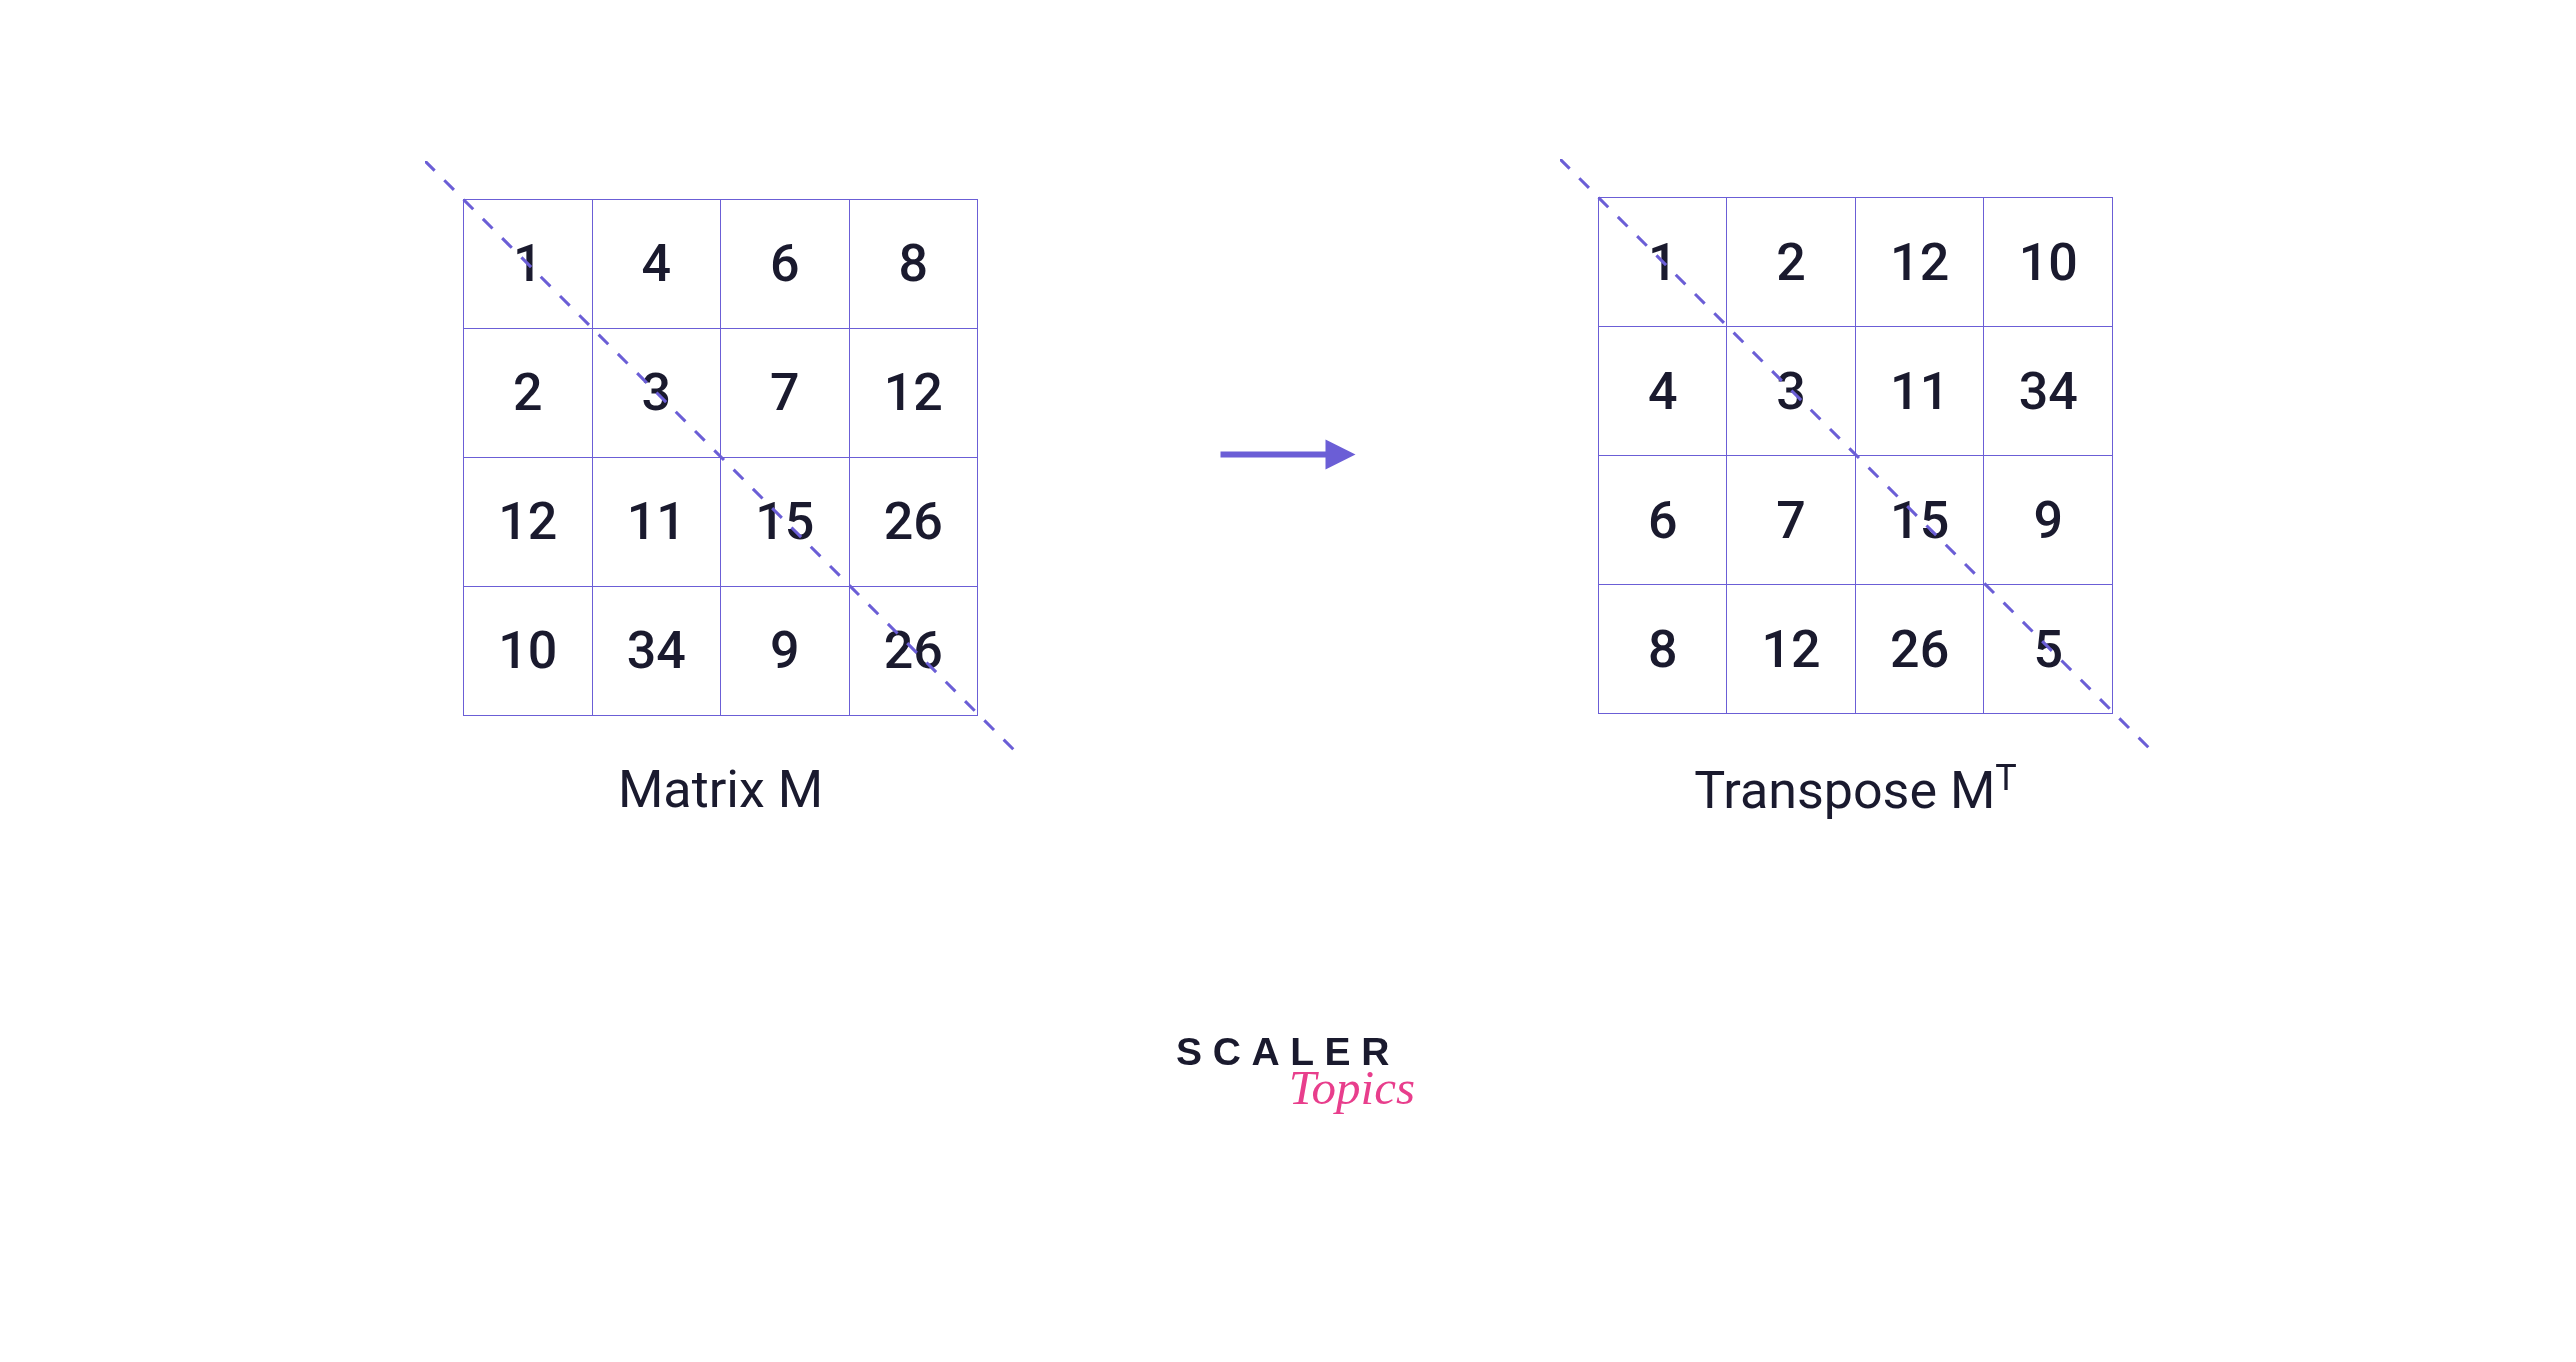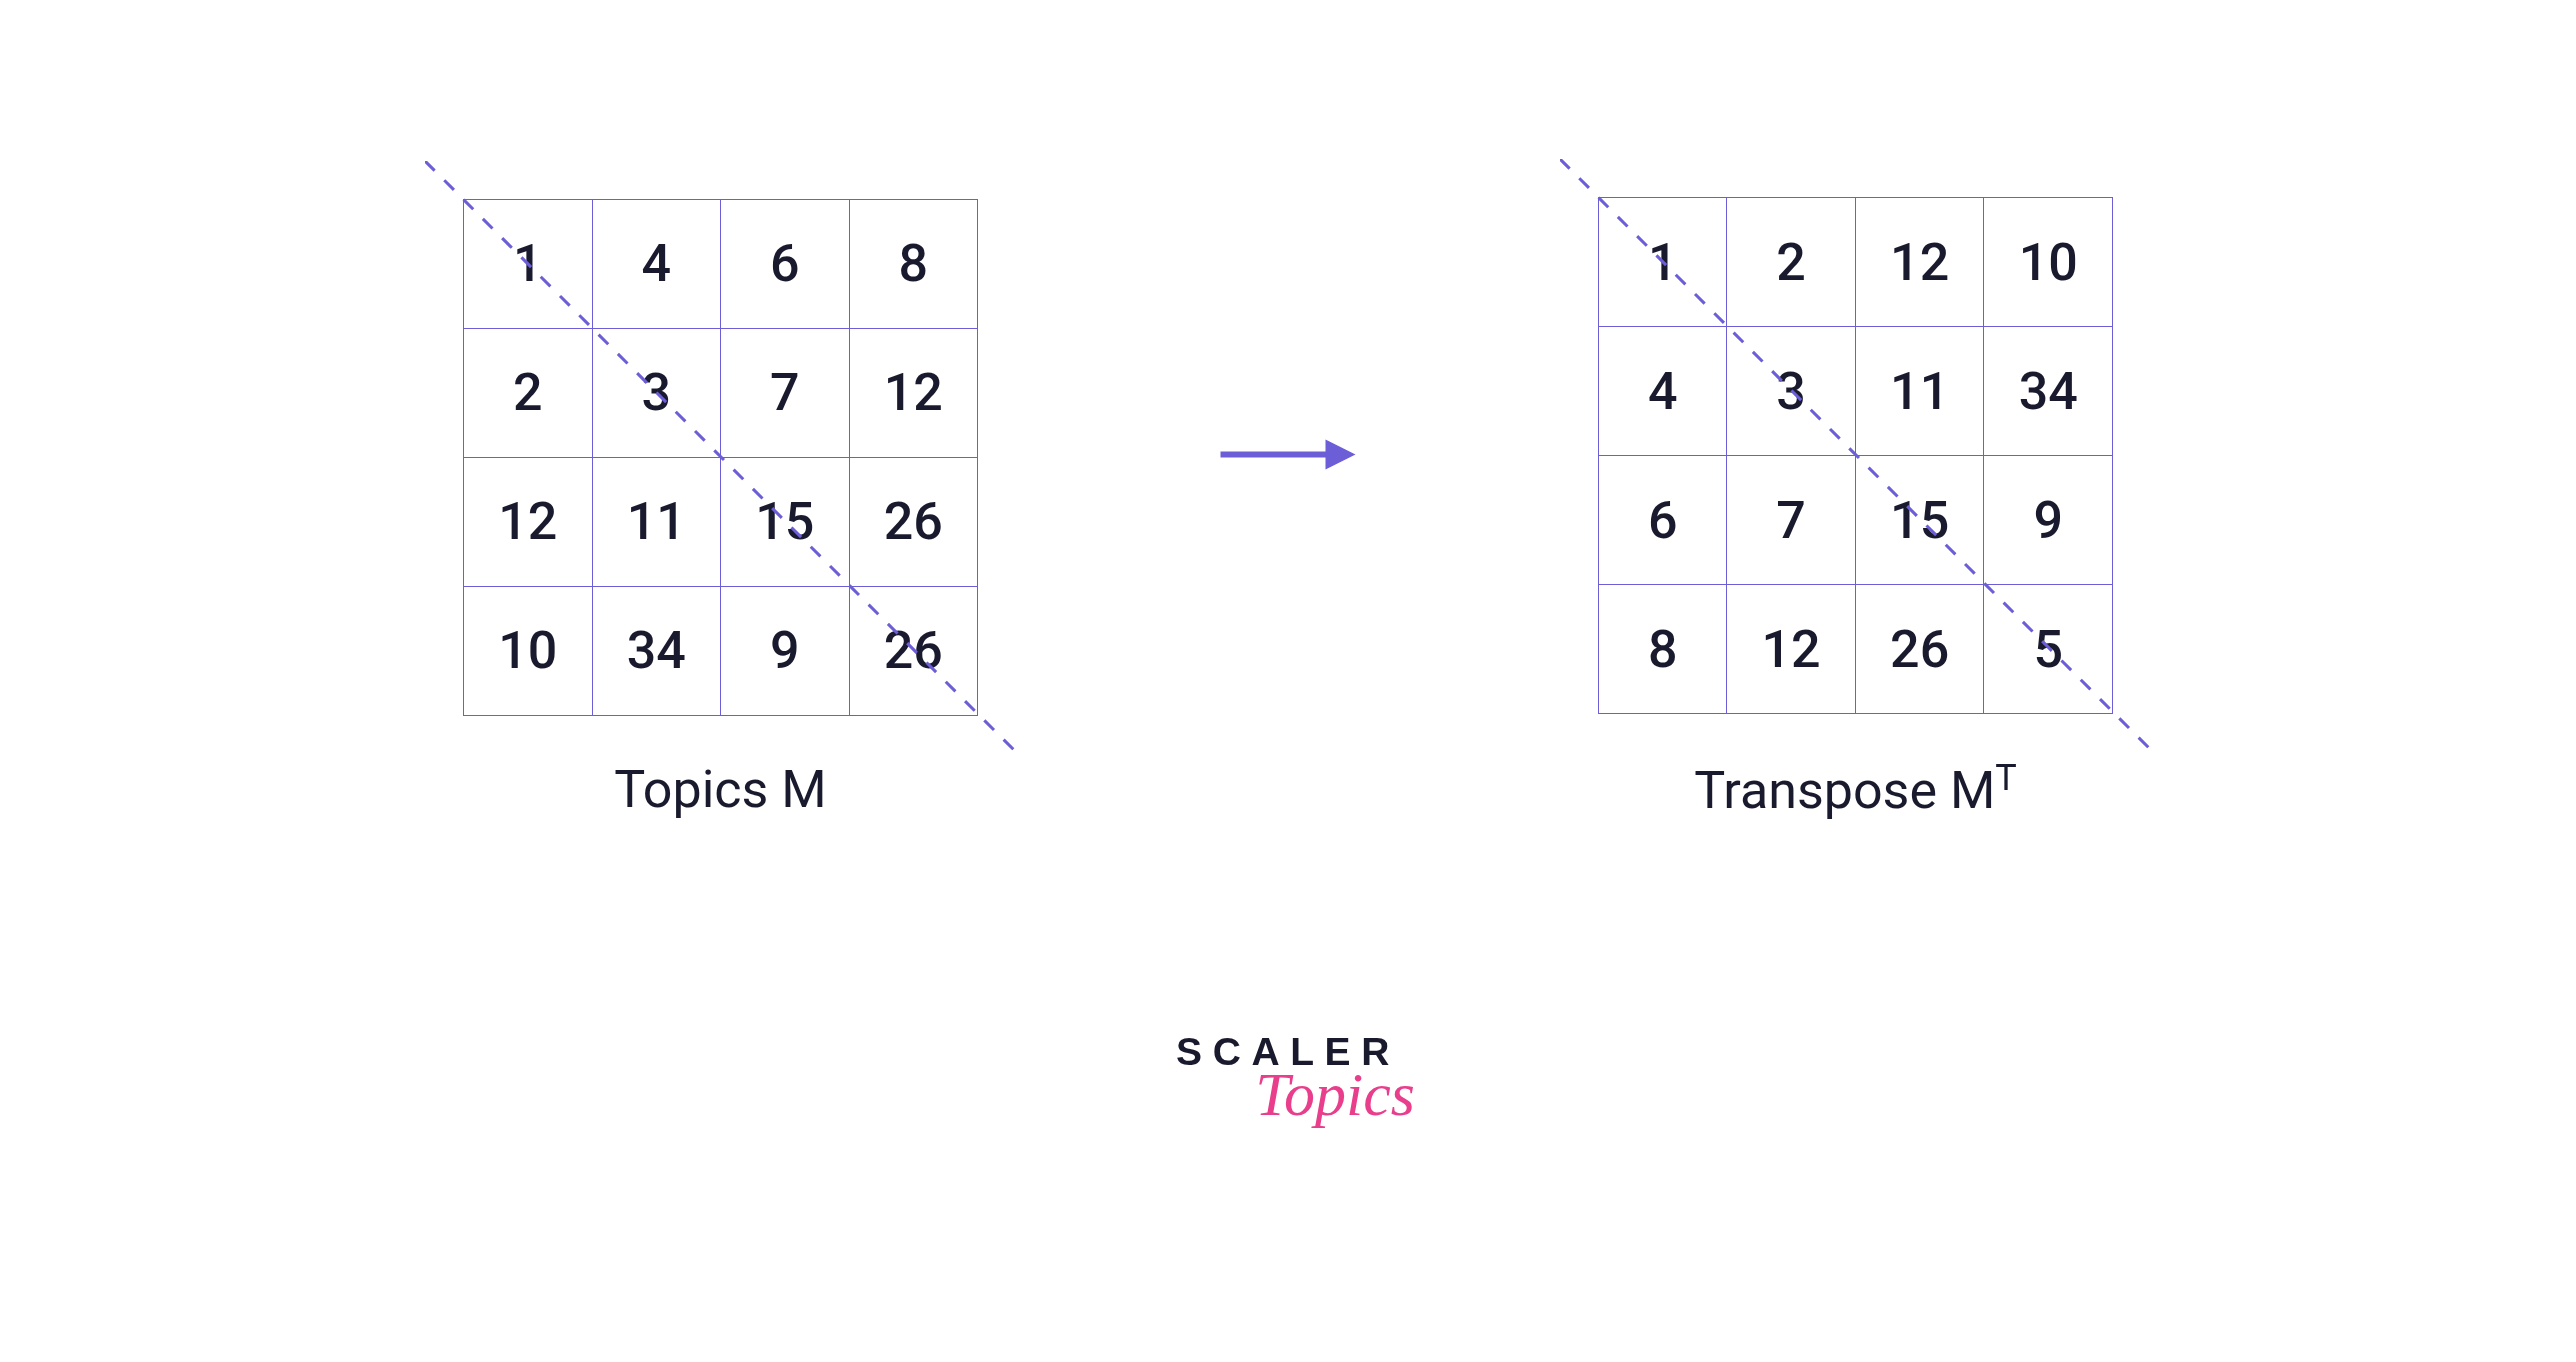--- a/index.html
+++ b/index.html
@@ -75,21 +75,21 @@
     text-align: right;
   }
   .logo-scaler {
     font-size: 39px;
     font-weight: 700;
     letter-spacing: 10.6px;
     color: #1a1a2e;
     font-family: -apple-system, sans-serif;
   }
   .logo-topics {
-    font-size: 62px;
+    font-size: 49px;
     font-family: "Brush Script MT", cursive;
     color: #e83e8c;
     font-style: italic;
     margin-top: -15px;
     position: relative;
     left: 15px;
   }
 </style>
 </head>
 <body>
@@ -123,21 +123,21 @@
         </tr>
         <tr>
           <td>10</td>
           <td>34</td>
           <td>9</td>
           <td>26</td>
         </tr>
       </tbody>
         </table>
     </div>
-    <div class="matrix-label">Topics M</div>
+    <div class="matrix-label">Matrix M</div>
   </div>
 
   <div class="arrow-container">
     <svg class="arrow-svg" viewBox="0 0 180 60">
       <line x1="0" y1="30" x2="150" y2="30" stroke="#6b5ed6" stroke-width="8"></line>
       <polygon points="180,30 140,10 140,50" fill="#6b5ed6"></polygon>
     </svg>
   </div>
 
   <div class="matrix-block">

